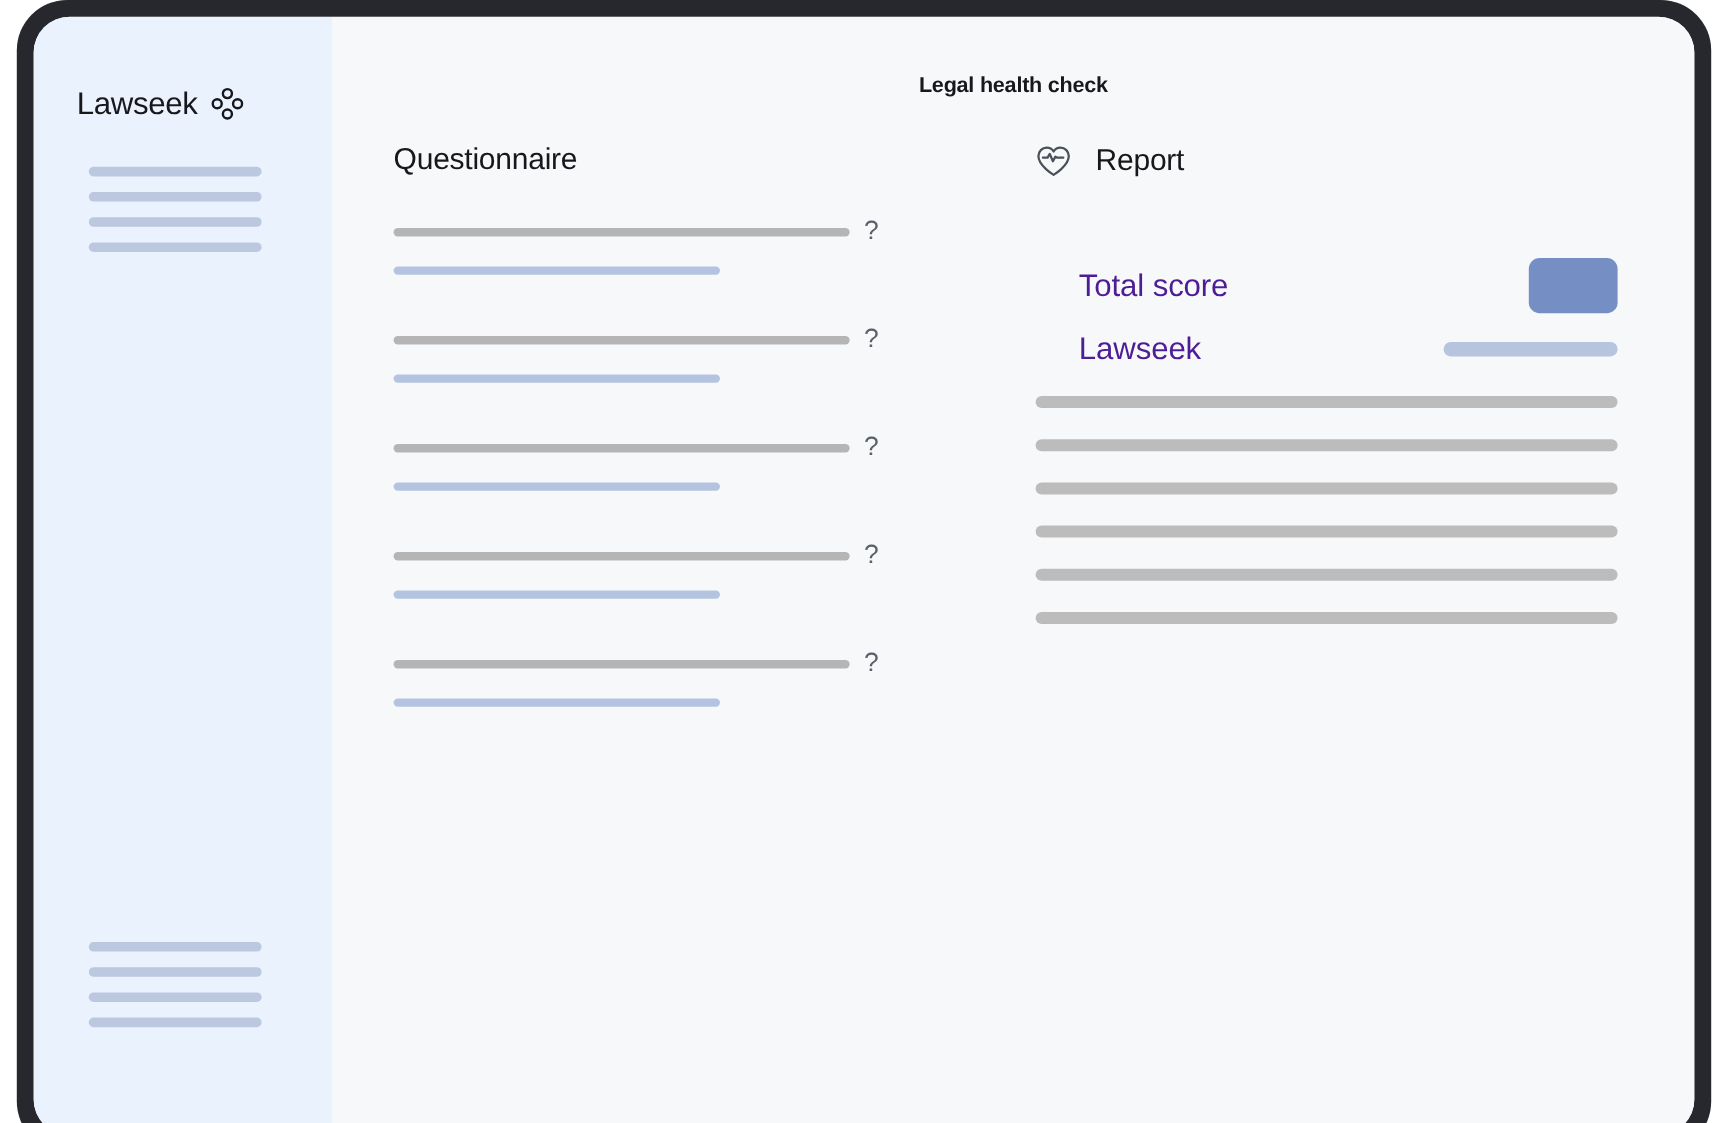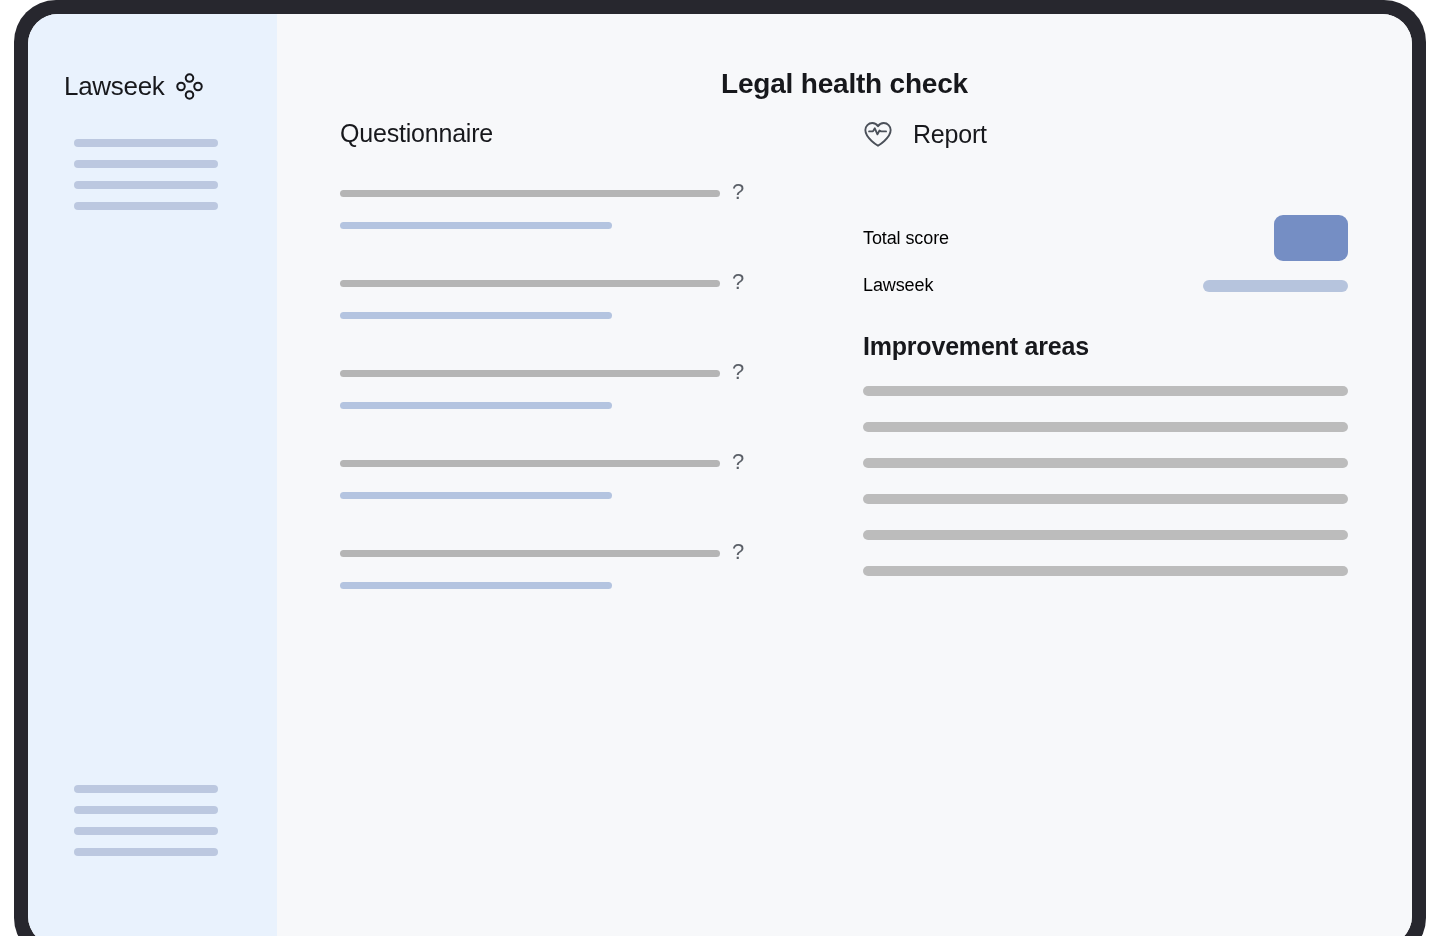--- a/index.html
+++ b/index.html
@@ -94,29 +94,29 @@
     height: 932px;
     background: #f7f8fa;
   }
 
   .page-title {
     position: absolute;
     left: 0;
     right: 0;
     top: 35px;
     text-align: center;
-    font-size: 28px;
+    font-size: 18px;
     color: #17181c;
     letter-spacing: -0.2px;
   }
 
   
   .questionnaire {
     position: absolute;
-    left: 63px;
+    left: 51px;
     top: 105px;
     width: 420px;
   }
   .section-title {
     font-size: 25px;
     color: #17181c;
     letter-spacing: -0.2px;
     margin: 0;
     font-weight: normal;
   }
@@ -177,23 +177,24 @@
     letter-spacing: -0.2px;
   }
 
   .metric-row {
     position: relative;
     display: flex;
     align-items: center;
     justify-content: space-between;
   }
   .metric-label {
-    font-size: 18px;
-    color: #000000;
+    font-size: 26px;
+    color: #4c1d95;
     letter-spacing: -0.1px;
+    margin-left: 36px;
   }
   .score-chip {
     width: 74px;
     height: 46px;
     border-radius: 9px;
     background: #758ec4;
   }
   .status-bar {
     width: 145px;
     height: 12px;
@@ -320,21 +321,20 @@
         <div class="metric-row metric-total">
           <span class="metric-label">Total score</span>
           <div class="score-chip"></div>
         </div>
 
         <div class="metric-row metric-status">
           <span class="metric-label">Lawseek</span>
           <div class="status-bar"></div>
         </div>
 
-        <h3 class="improvement-title">Improvement areas</h3>
 
         <div class="improvement-list">
           <div class="improvement-bar"></div>
           <div class="improvement-bar"></div>
           <div class="improvement-bar"></div>
           <div class="improvement-bar"></div>
           <div class="improvement-bar"></div>
           <div class="improvement-bar"></div>
         </div>
       </section>

